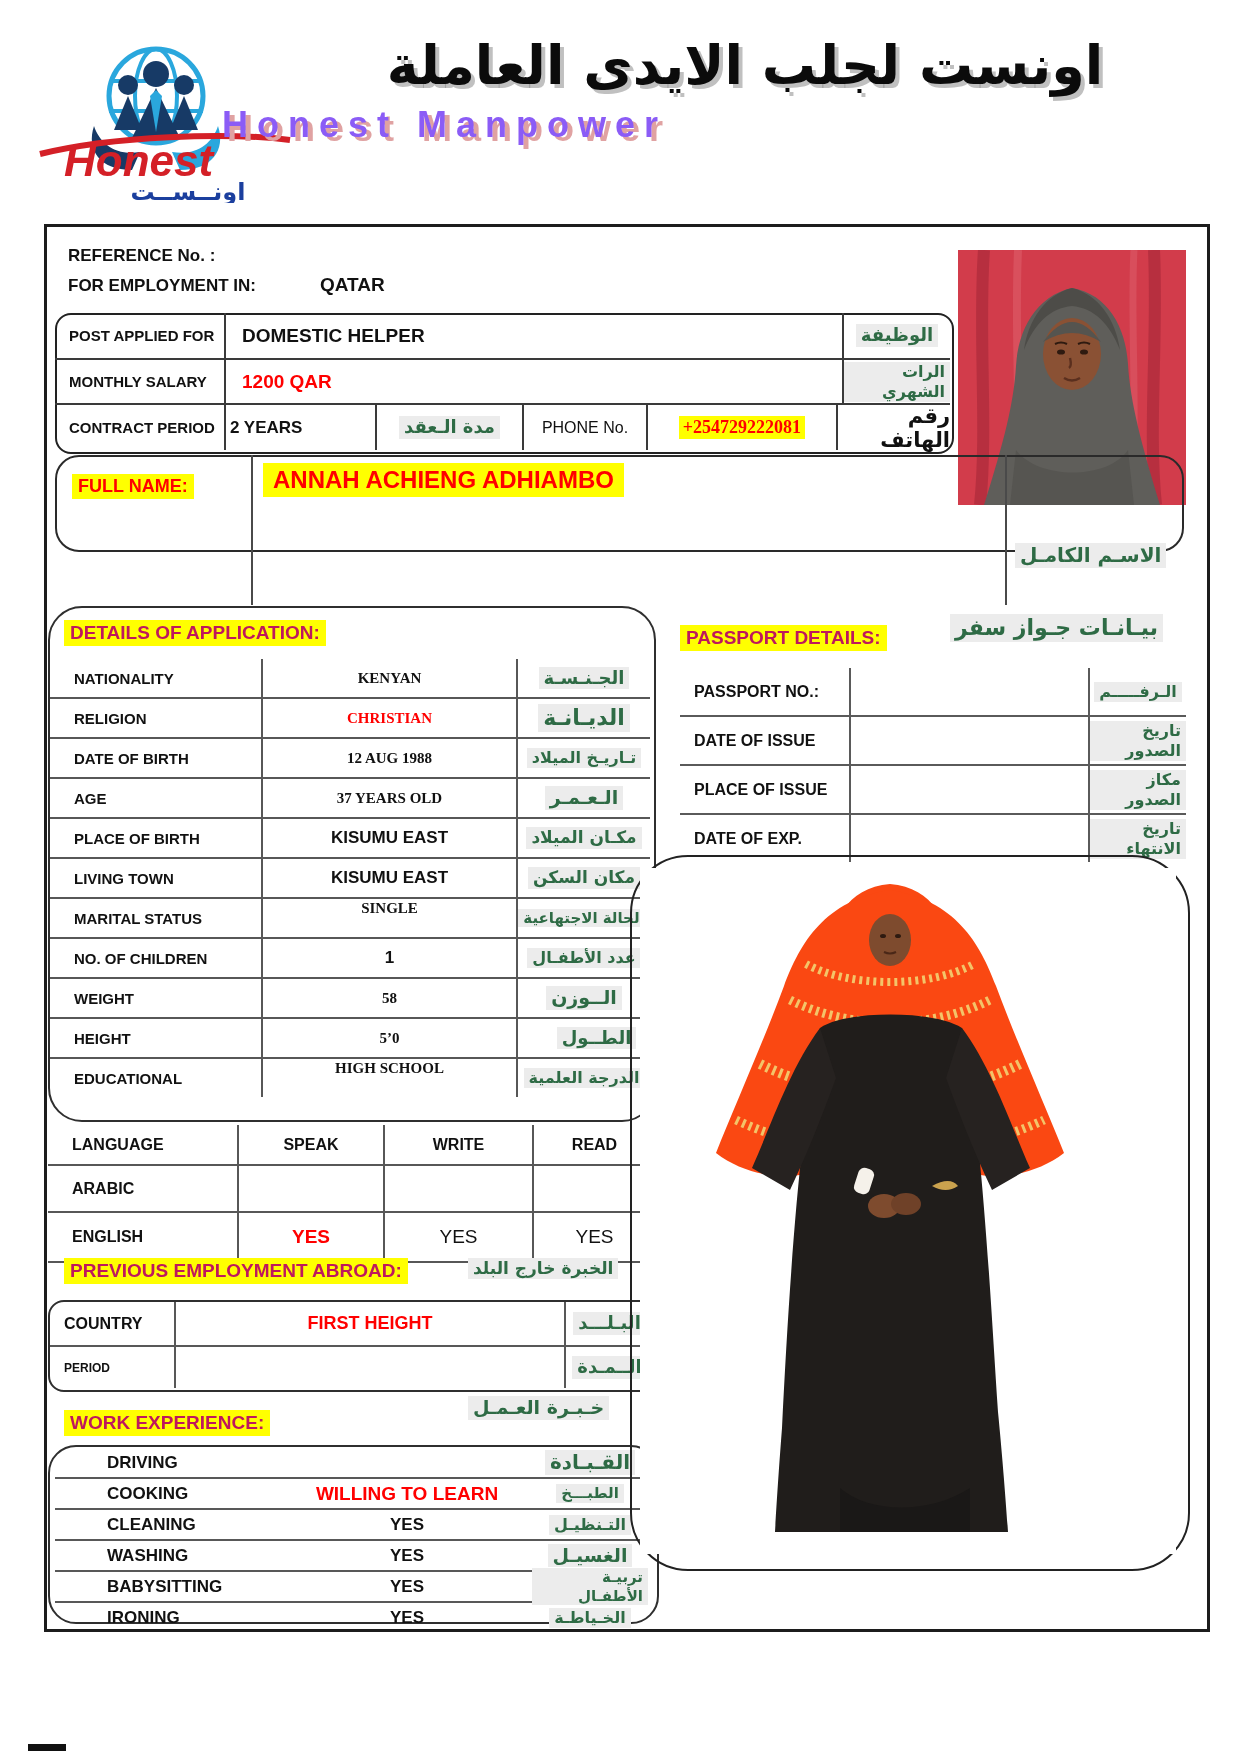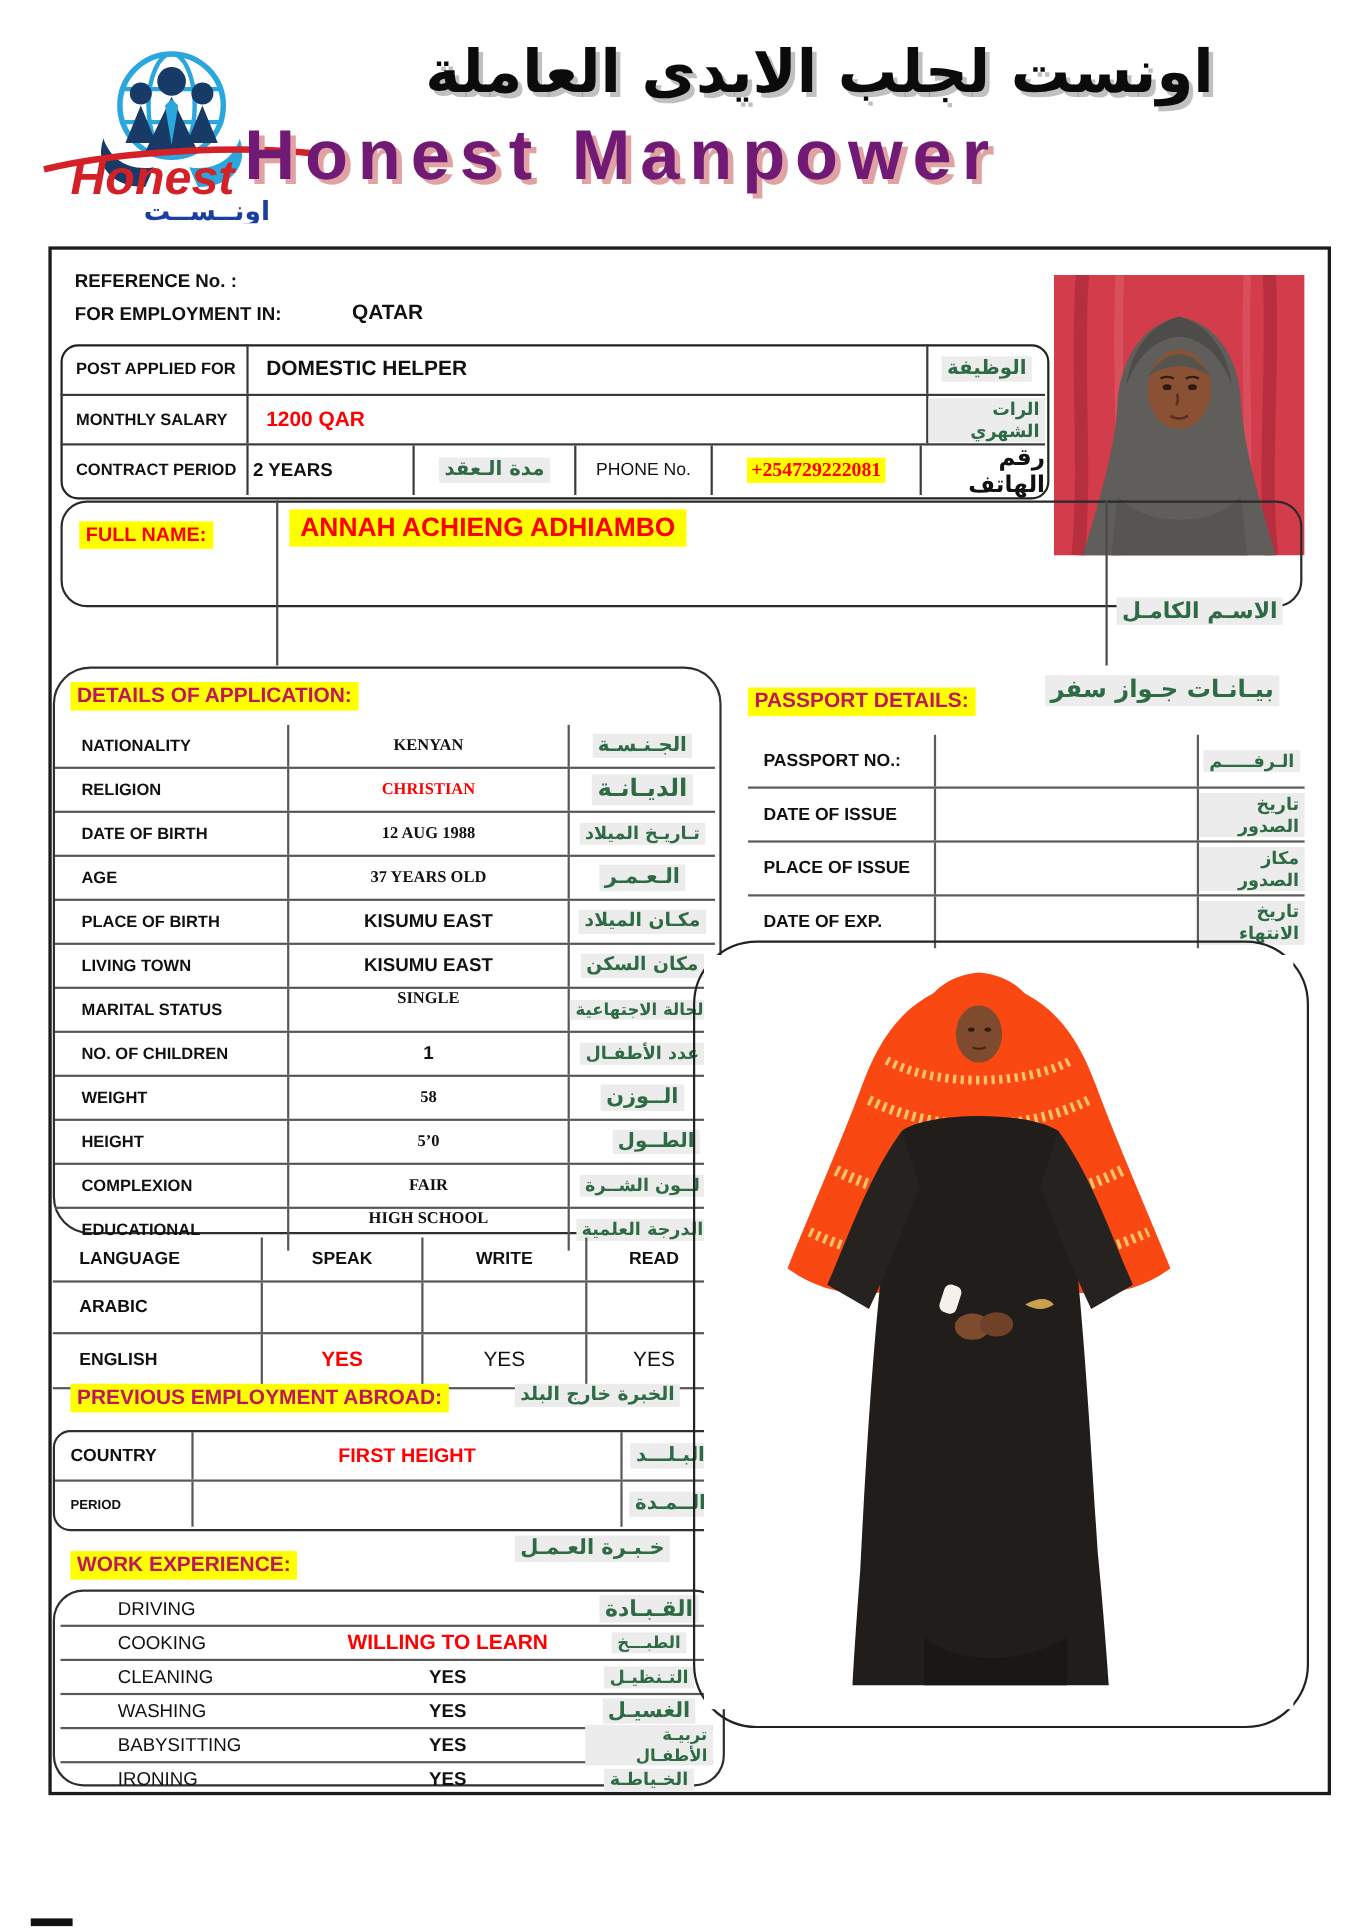--- a/index.html
+++ b/index.html
@@ -36,21 +36,21 @@
   .lc2{width:147px;}  .lc3{flex:1;}
   
   .prow{display:flex;height:47px;align-items:center;border-bottom:2px solid #5a5a5a;}
   .prow:last-child{border-bottom:none;}
   .pl{width:155px;padding-left:14px;font-weight:bold;font-size:16px;}
   .pv{width:237px;border-left:2px solid #5a5a5a;border-right:2px solid #5a5a5a;align-self:stretch;}
   .pa{flex:1;display:flex;align-items:center;justify-content:center;}
   
   .wrow{display:flex;height:29px;align-items:center;border-bottom:2px solid #585858;}
   .wrow:last-child{border-bottom:none;}
-  .wl{width:175px;padding-left:52px;font-weight:normal;font-size:17px;}
+  .wl{width:175px;padding-left:52px;font-weight:bold;font-size:17px;}
   .wv{width:250px;text-align:center;font-weight:bold;font-size:17px;}
   .wa{flex:1;display:flex;align-items:center;justify-content:center;}
   .title-tag{display:inline-block;background:#ffff00;color:#be185d;font-weight:bold;font-size:19px;padding:2px 6px;}
 </style>
 </head>
 <body>
 
 <div class="abs" style="left:28px;top:38px;width:280px;height:165px;">
   <svg width="280" height="165" viewBox="0 0 280 165">
     <circle cx="128" cy="58" r="47" fill="#ffffff" stroke="#2aa7dd" stroke-width="5"></circle>
@@ -68,21 +68,21 @@
     <path d="M12,116 C85,98 200,94 262,102" stroke="#d42027" stroke-width="6" fill="none"></path>
     <text x="36" y="138" font-family="Liberation Sans,sans-serif" font-style="italic" font-weight="bold" font-size="44" fill="#d42027">Honest</text>
     <text x="160" y="162" font-family="DejaVu Sans,sans-serif" font-weight="bold" font-size="24" fill="#1b3f9e" text-anchor="middle" direction="rtl">اونــســت</text>
   </svg>
 </div>
 
 <div class="abs" style="left:380px;top:34px;width:730px;text-align:center;font-family:'DejaVu Sans',sans-serif;
             font-weight:bold;font-size:54px;color:#0b0b0b;direction:rtl;
             text-shadow:4px 4px 0 rgba(130,130,130,0.5);">اونست لجلب الايدى العاملة</div>
 
-<div class="abs" style="left:222px;top:104px;font-weight:bold;font-size:64px;letter-spacing:9px;color:#701a75;
+<div class="abs" style="left:222px;top:104px;font-weight:bold;font-size:36px;letter-spacing:9px;color:#8b5cf6;
             text-shadow:5px 4px 0 #e0a2a2;">Honest Manpower</div>
 
 <div class="abs" style="left:44px;top:224px;width:1160px;height:1402px;border:3px solid #1c1c1c;"></div>
 
 <div class="abs b" style="left:68px;top:246px;font-size:17px;">REFERENCE No. :</div>
 <div class="abs b" style="left:68px;top:276px;font-size:17px;">FOR EMPLOYMENT IN:</div>
 <div class="abs b" style="left:320px;top:274px;font-size:19px;">QATAR</div>
 
 <div class="box" style="left:55px;top:313px;width:895px;height:137px;border-radius:16px;border-color:#222;"></div>
 
@@ -208,27 +208,20 @@
       <div class="dv vser">58</div>
       <div class="da">
         <span class="ar" style="font-size:19px;">الــوزن</span>
       </div>
     </div>
   <div class="drow">
       <div class="dl">HEIGHT</div>
       <div class="dv vser">5’0</div>
       <div class="da">
         <span class="ar" style="font-size:18px;margin-left:25px;">الطــول</span>
-      </div>
-    </div>
-  <div class="drow">
-      <div class="dl">COMPLEXION</div>
-      <div class="dv vser">FAIR</div>
-      <div class="da">
-        <span class="ar" style="font-size:16px;">لــون الشــرة</span>
       </div>
     </div>
   <div class="drow">
       <div class="dl">EDUCATIONAL</div>
       <div class="dv vser" style="align-items:flex-start;padding-top:1px;">HIGH SCHOOL</div>
       <div class="da">
         <span class="ar" style="font-size:16px;">الدرجة العلمية</span>
       </div>
     </div>
 </div>

